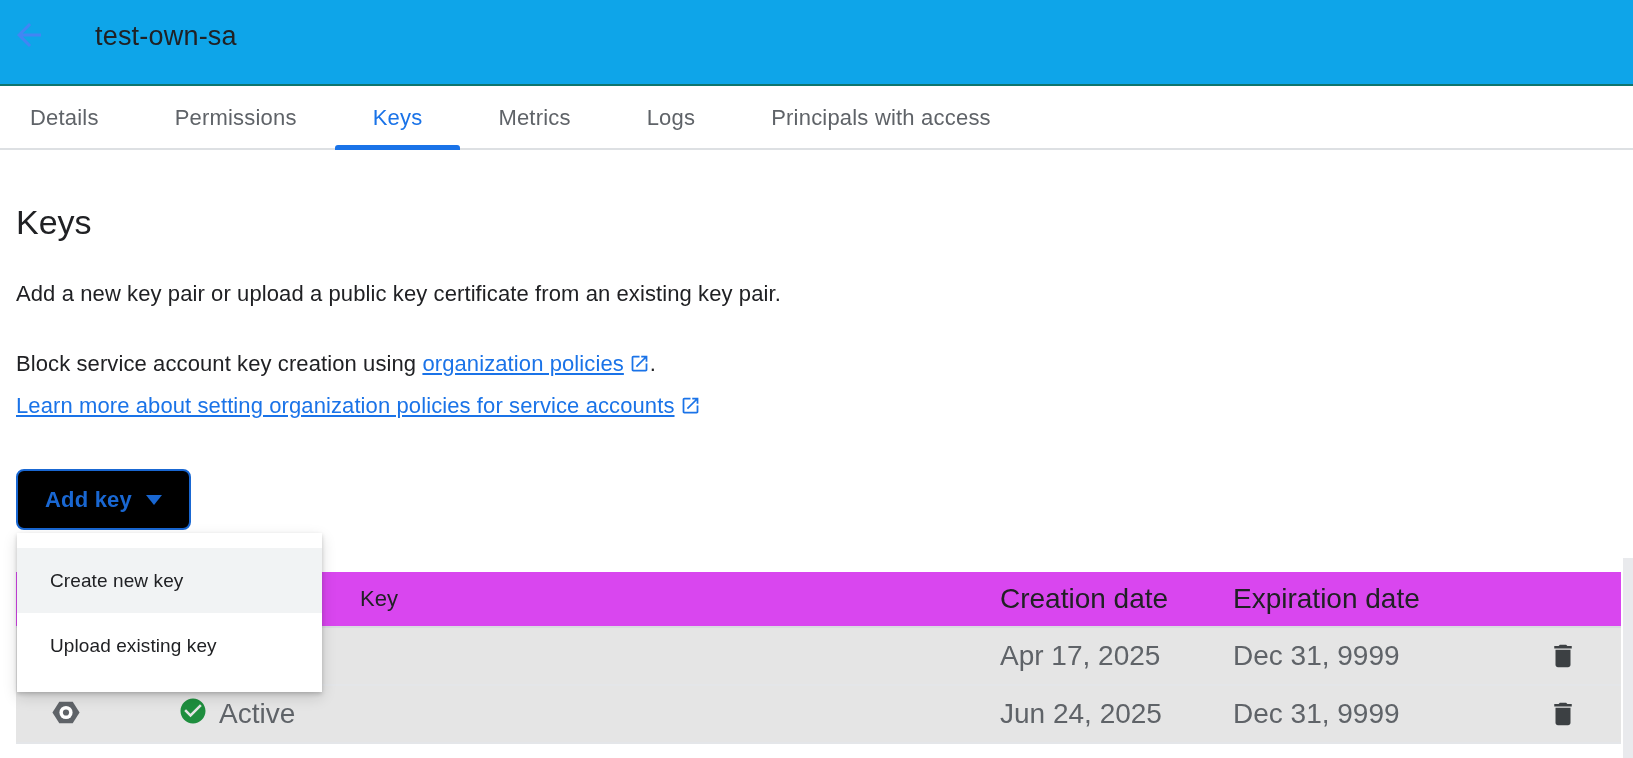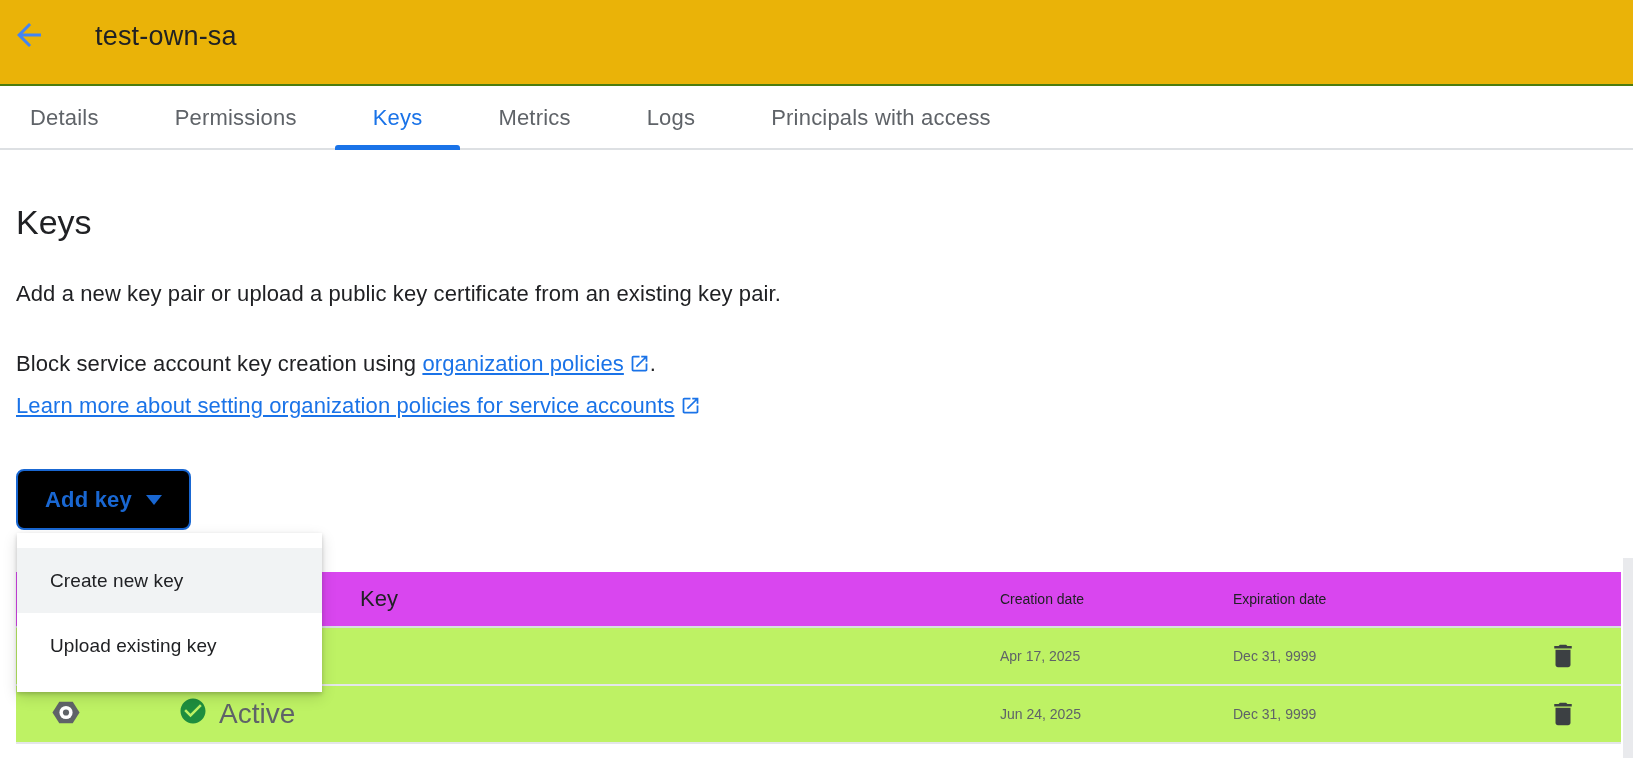--- a/index.html
+++ b/index.html
@@ -8,21 +8,21 @@
     font-family: "Liberation Sans", sans-serif;
     background: #fff;
     color: #202124;
     position: relative;
     overflow: hidden;
   }
 
   
   .app-header {
     position: absolute; top: 0; left: 0; right: 0; height: 86px;
-    background: #eab308; border-bottom: 2px solid #4d7c0f;
+    background: #0ea5e9; border-bottom: 2px solid #0f766e;
   }
   .back-btn {
     position: absolute; left: 10px; top: 17px; width: 38px; height: 38px;
     border: none; background: transparent; cursor: pointer; padding: 0;
   }
   .page-title {
     position: absolute; left: 95px; top: 21px;
     font-size: 27px; font-weight: 400; color: #202124; letter-spacing: .2px;
   }
 
@@ -93,23 +93,23 @@
   .keys-table { position: absolute; left: 16px; top: 572px; width: 1605px; }
   .t-row {
     display: grid;
     grid-template-columns: 100px 230px 638px 233px 233px auto;
     align-items: center;
   }
   .t-head {
     height: 56px; background: #d946ef; border-bottom: 2px solid #d9dce0;
     font-size: 22px; color: #202124;
   }
-  .t-body-row { height: 58px; border-bottom: 2px solid #e4e6e9; background: #bef264; }
+  .t-body-row { height: 58px; border-bottom: 2px solid #e4e6e9; background: #e5e5e5; }
   .cell-key { padding-left: 14px; }
-  .cell-date { padding-left: 16px; font-size: 14px; color: #5f6368; }
+  .cell-date { padding-left: 16px; font-size: 28px; color: #5f6368; }
   .cell-icon { display: flex; justify-content: center; }
   .cell-status { display: flex; align-items: center; gap: 11px; padding-left: 62px;
     font-size: 28px; color: #5f6368; }
   .cell-del { display: flex; justify-content: flex-end; padding-right: 43px; }
   .trash-btn { border: none; background: transparent; cursor: pointer; padding: 0; line-height: 0; }
 
   .scroll-strip {
     position: absolute; right: 0; top: 558px; bottom: 0; width: 10px;
     background: #e9eaed; cursor: pointer;
   }

